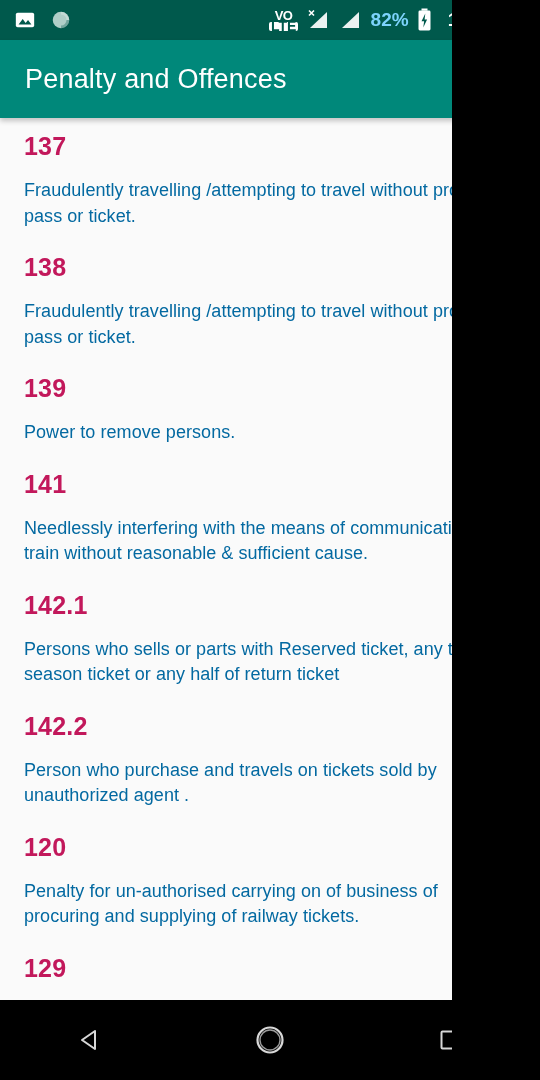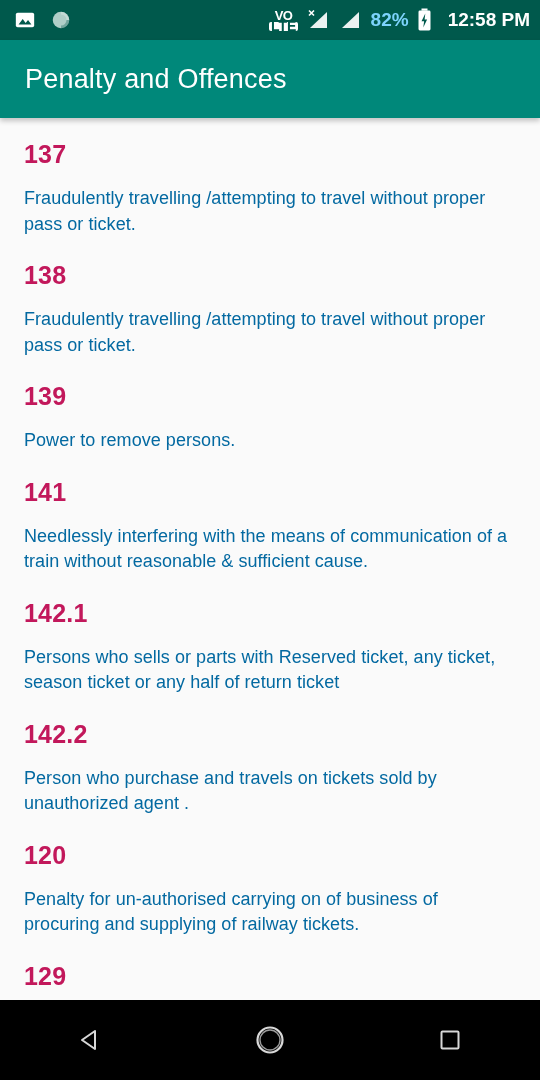--- a/index.html
+++ b/index.html
@@ -7,21 +7,21 @@
   html, body {
     width: 540px;
     height: 1080px;
     overflow: hidden;
     background: #000;
     font-family: "Liberation Sans", sans-serif;
   }
 
   #screen {
     position: relative;
-    width: 540px;
+    width: 452px;
     height: 1080px;
     overflow: hidden;
     background: #fafafa;
   }
 
   
   .status-bar {
     position: absolute;
     top: 0; left: 0;
     width: 540px;
@@ -107,21 +107,21 @@
   }
 
   
   .content {
     position: absolute;
     top: 118px; left: 0;
     width: 540px;
     height: 882px;
     background: #fafafa;
     overflow: hidden;
-    padding-top: 20px;
+    padding-top: 12px;
   }
   .entry {
     padding: 0 26px 0 24px;
     margin-bottom: 22px;
   }
   .entry-number {
     color: #c2185b;
     font-size: 25px;
     font-weight: bold;
     line-height: 33px;

